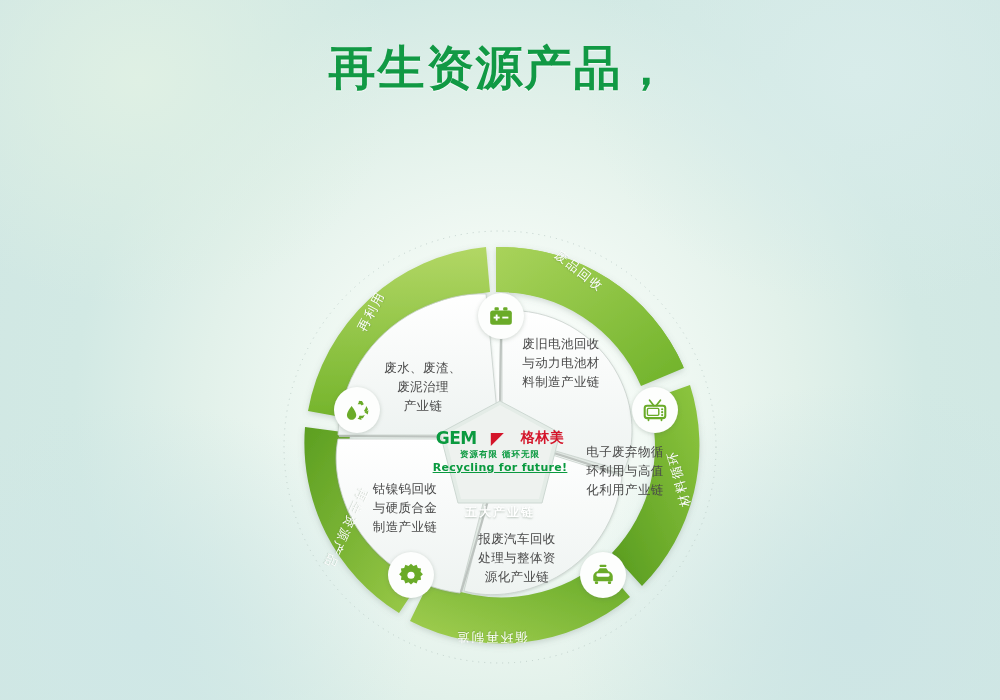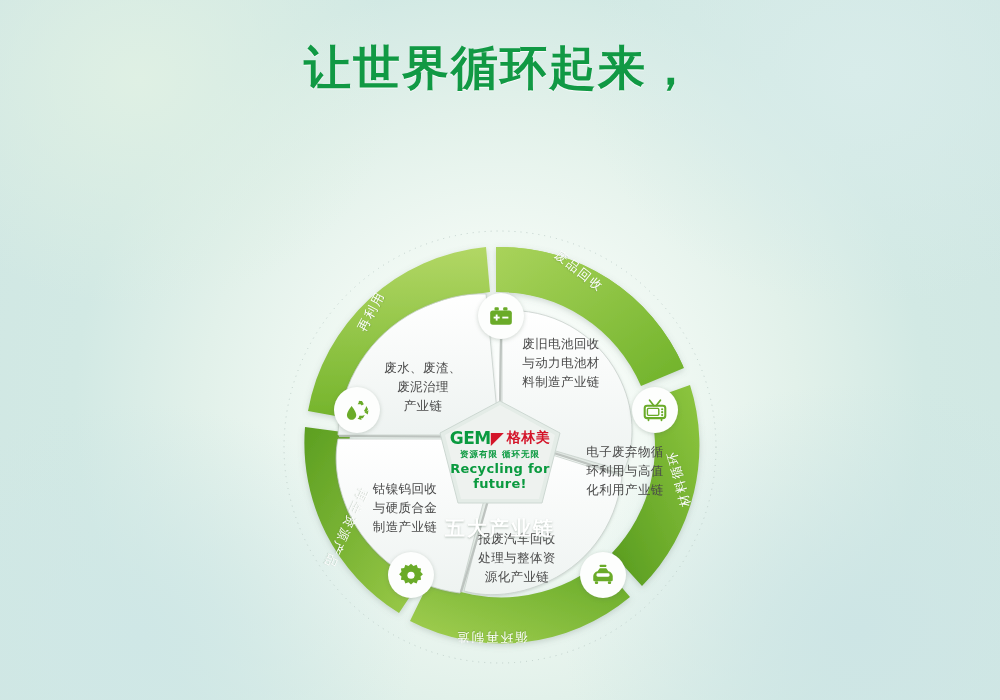--- a/index.html
+++ b/index.html
@@ -61,51 +61,51 @@
     color:#4a4a4a; font-size:12.5px; line-height:1.5;
     text-align:center; letter-spacing:.4px;
     white-space:pre-line;
   }
 
   
   .hub{
     position:absolute; z-index:36; text-align:center;
     width:140px; left:430px; top:428px;
   }
-  .logo-row{ display:flex; align-items:center; justify-content:center; gap:3px; }
+  .logo-row{ display:flex; align-items:center; justify-content:center; gap:17px; }
   .logo-gem{
     font-family:"DejaVu Sans","Liberation Sans",sans-serif;
     font-weight:bold; font-size:17px; color:#0a9a3f; letter-spacing:-0.5px;
   }
   .logo-mark{ color:#d4152a; font-weight:bold; font-size:17px; margin-left:-3px;}
   .logo-cn{ font-size:14px; font-weight:bold; color:#d4152a; letter-spacing:.5px;}
   .logo-sub{ font-size:8.5px; color:#0a9a3f; letter-spacing:1px; margin-top:1px; font-weight:bold;}
-  .logo-en{ font-size:13px; color:#0a9a3f; font-weight:bold; letter-spacing:.3px; margin-top:0px;}
+  .logo-en{ font-size:11px; color:#0a9a3f; font-weight:bold; letter-spacing:.3px; margin-top:0px;text-decoration:underline;}
   .hub-title{
-    margin-top:24px; font-size:20px; font-weight:bold; color:#ffffff;
+    margin-top:30px; font-size:12px; font-weight:bold; color:#ffffff;
     letter-spacing:2px; text-shadow:0 1px 2px rgba(70,95,75,.35);text-align:center;
   }
 
   
   .rlabel{
     position:absolute; z-index:35; color:#ffffff;
     font-size:12.5px; letter-spacing:2px; font-weight:normal;
     white-space:nowrap; text-shadow:0 1px 1px rgba(60,90,60,.25);
   }
 </style>
 </head>
 <body>
 
 <div class="tint tint-tl"></div>
 <div class="tint tint-tr"></div>
 <div class="tint tint-bl"></div>
 <div class="tint tint-br"></div>
 
 <div class="headline">
-  <span class="line l1">让世界循环起来，</span>
+  <span class="line l1">再生资源产品，</span>
 </div>
 
 <div class="diagram">
   <svg viewBox="0 0 500 460">
     <defs>
       <linearGradient id="gRingA" x1="0" y1="0" x2="1" y2="1">
         <stop offset="0%" stop-color="#a9d35b"></stop>
           <stop offset="100%" stop-color="#6fb229"></stop>
       </linearGradient>
       <linearGradient id="gRingB" x1="1" y1="0" x2="0" y2="1">

